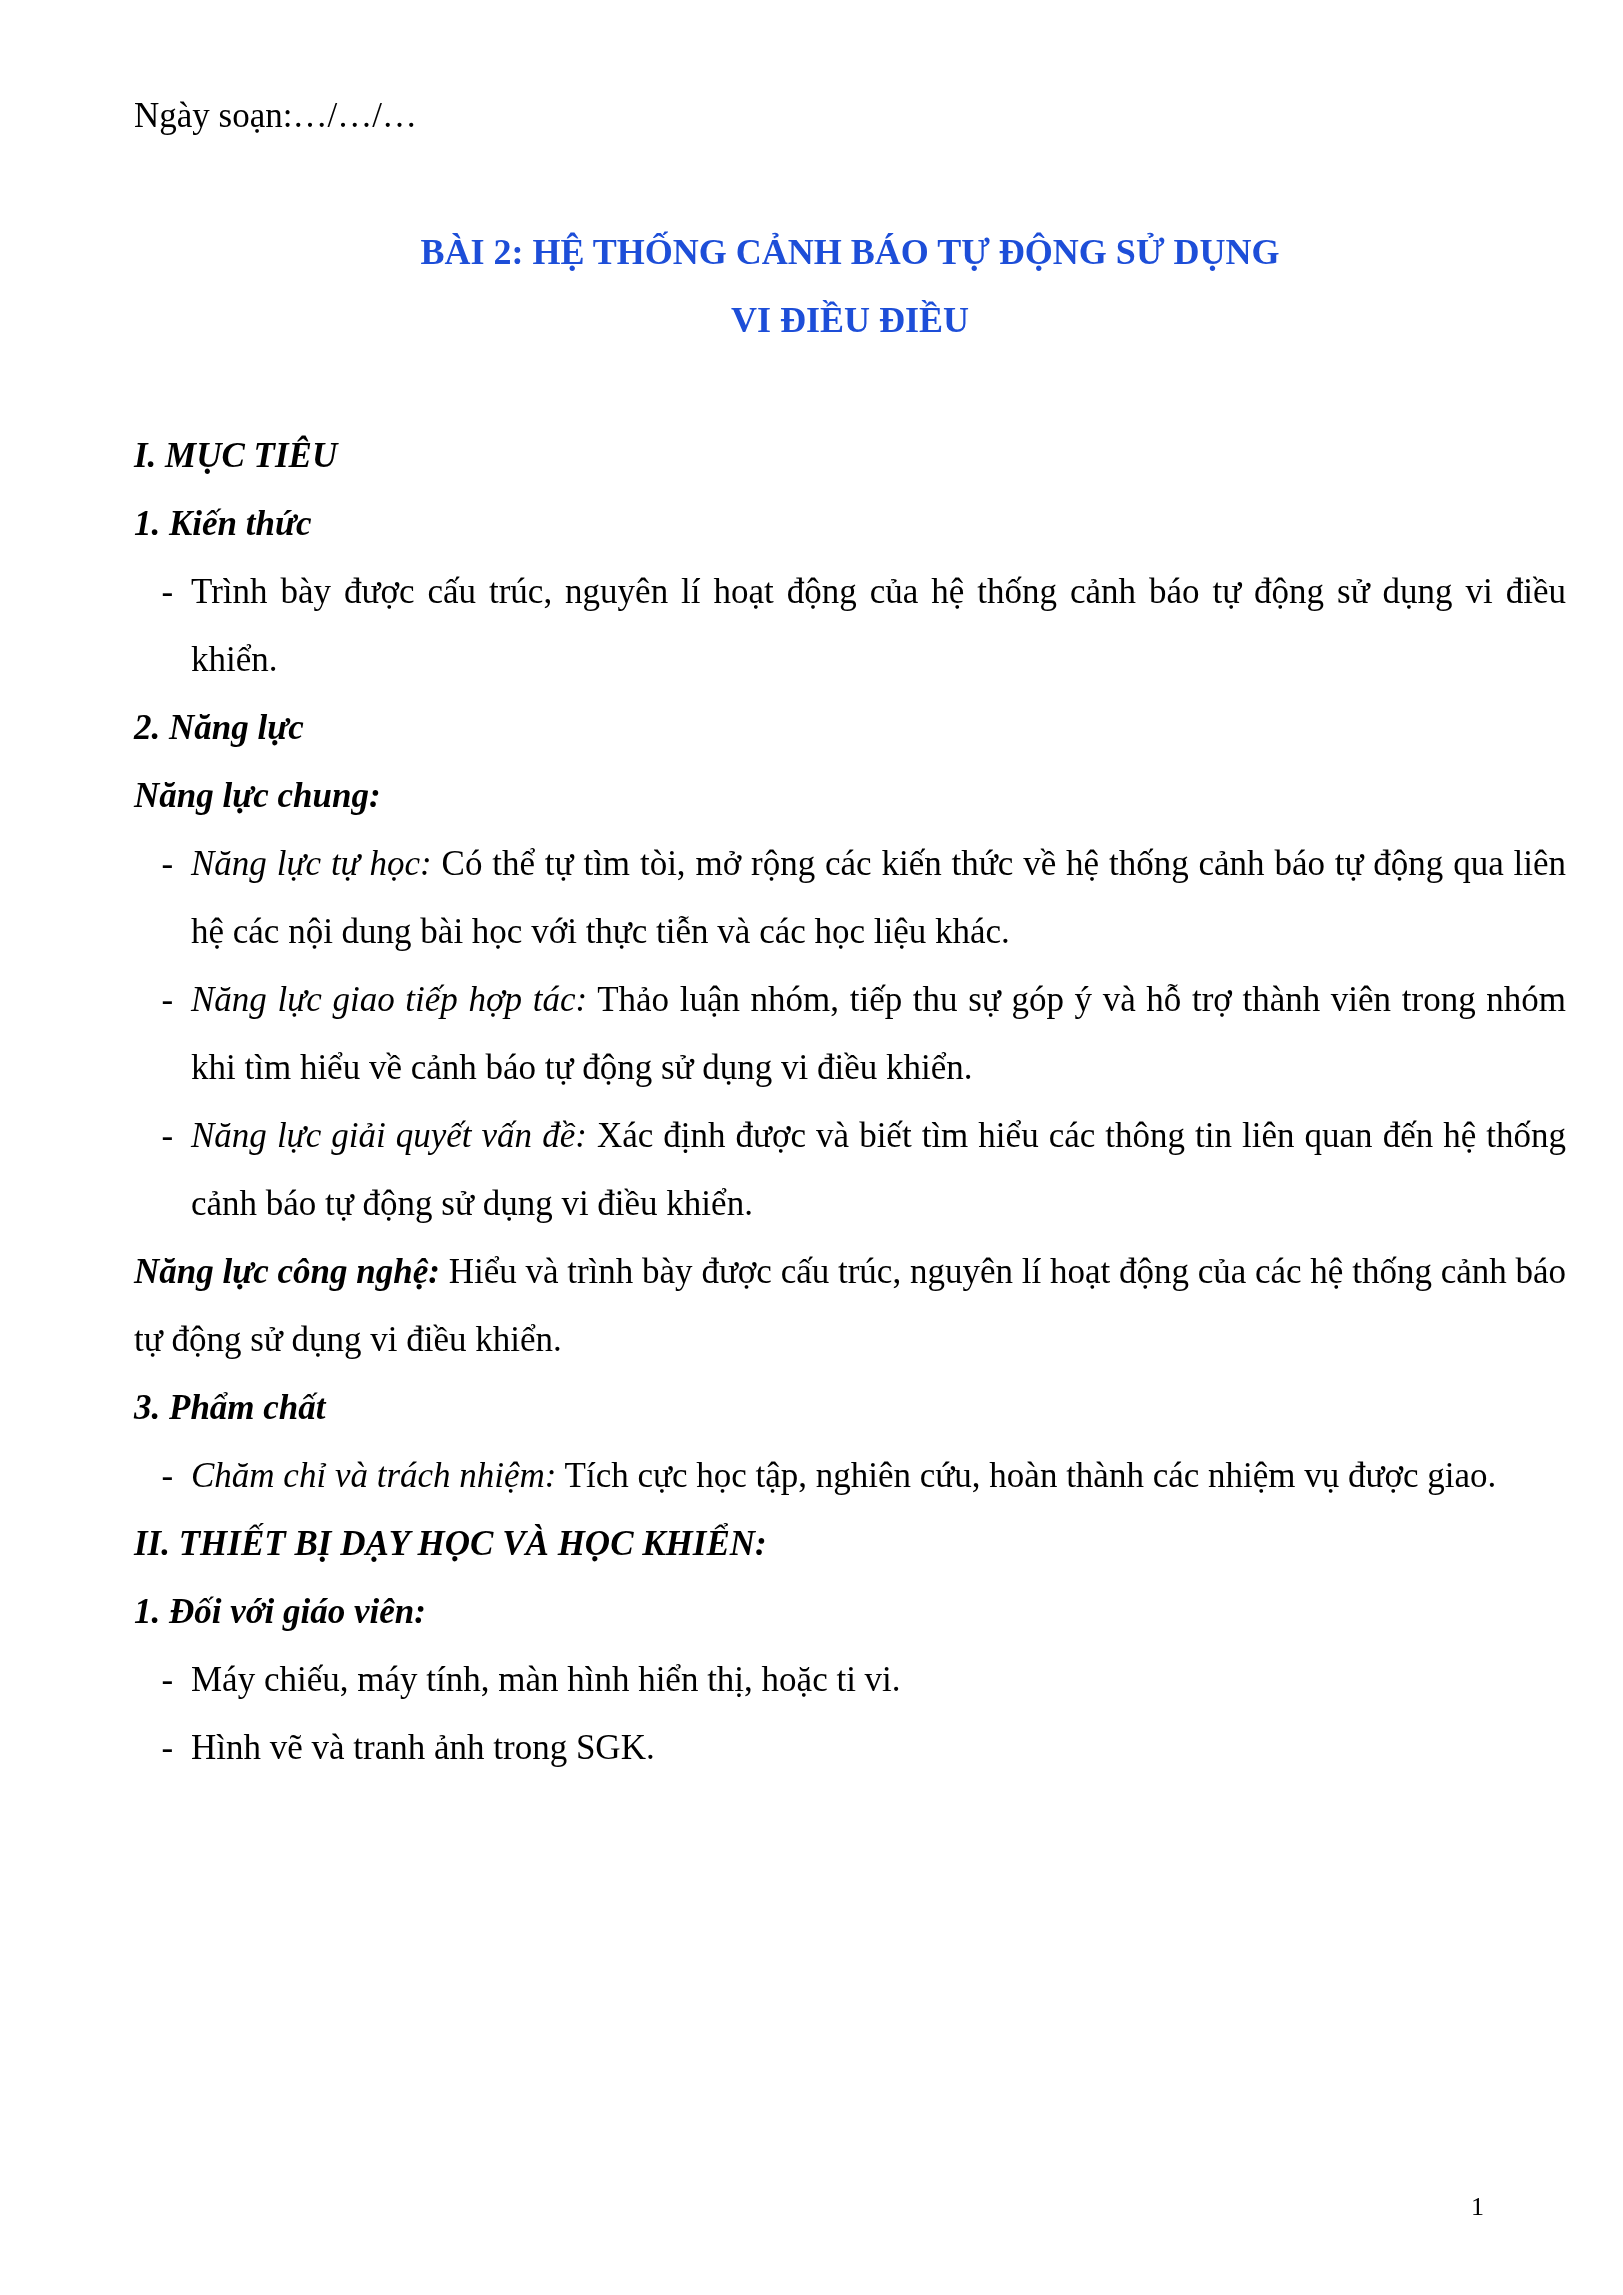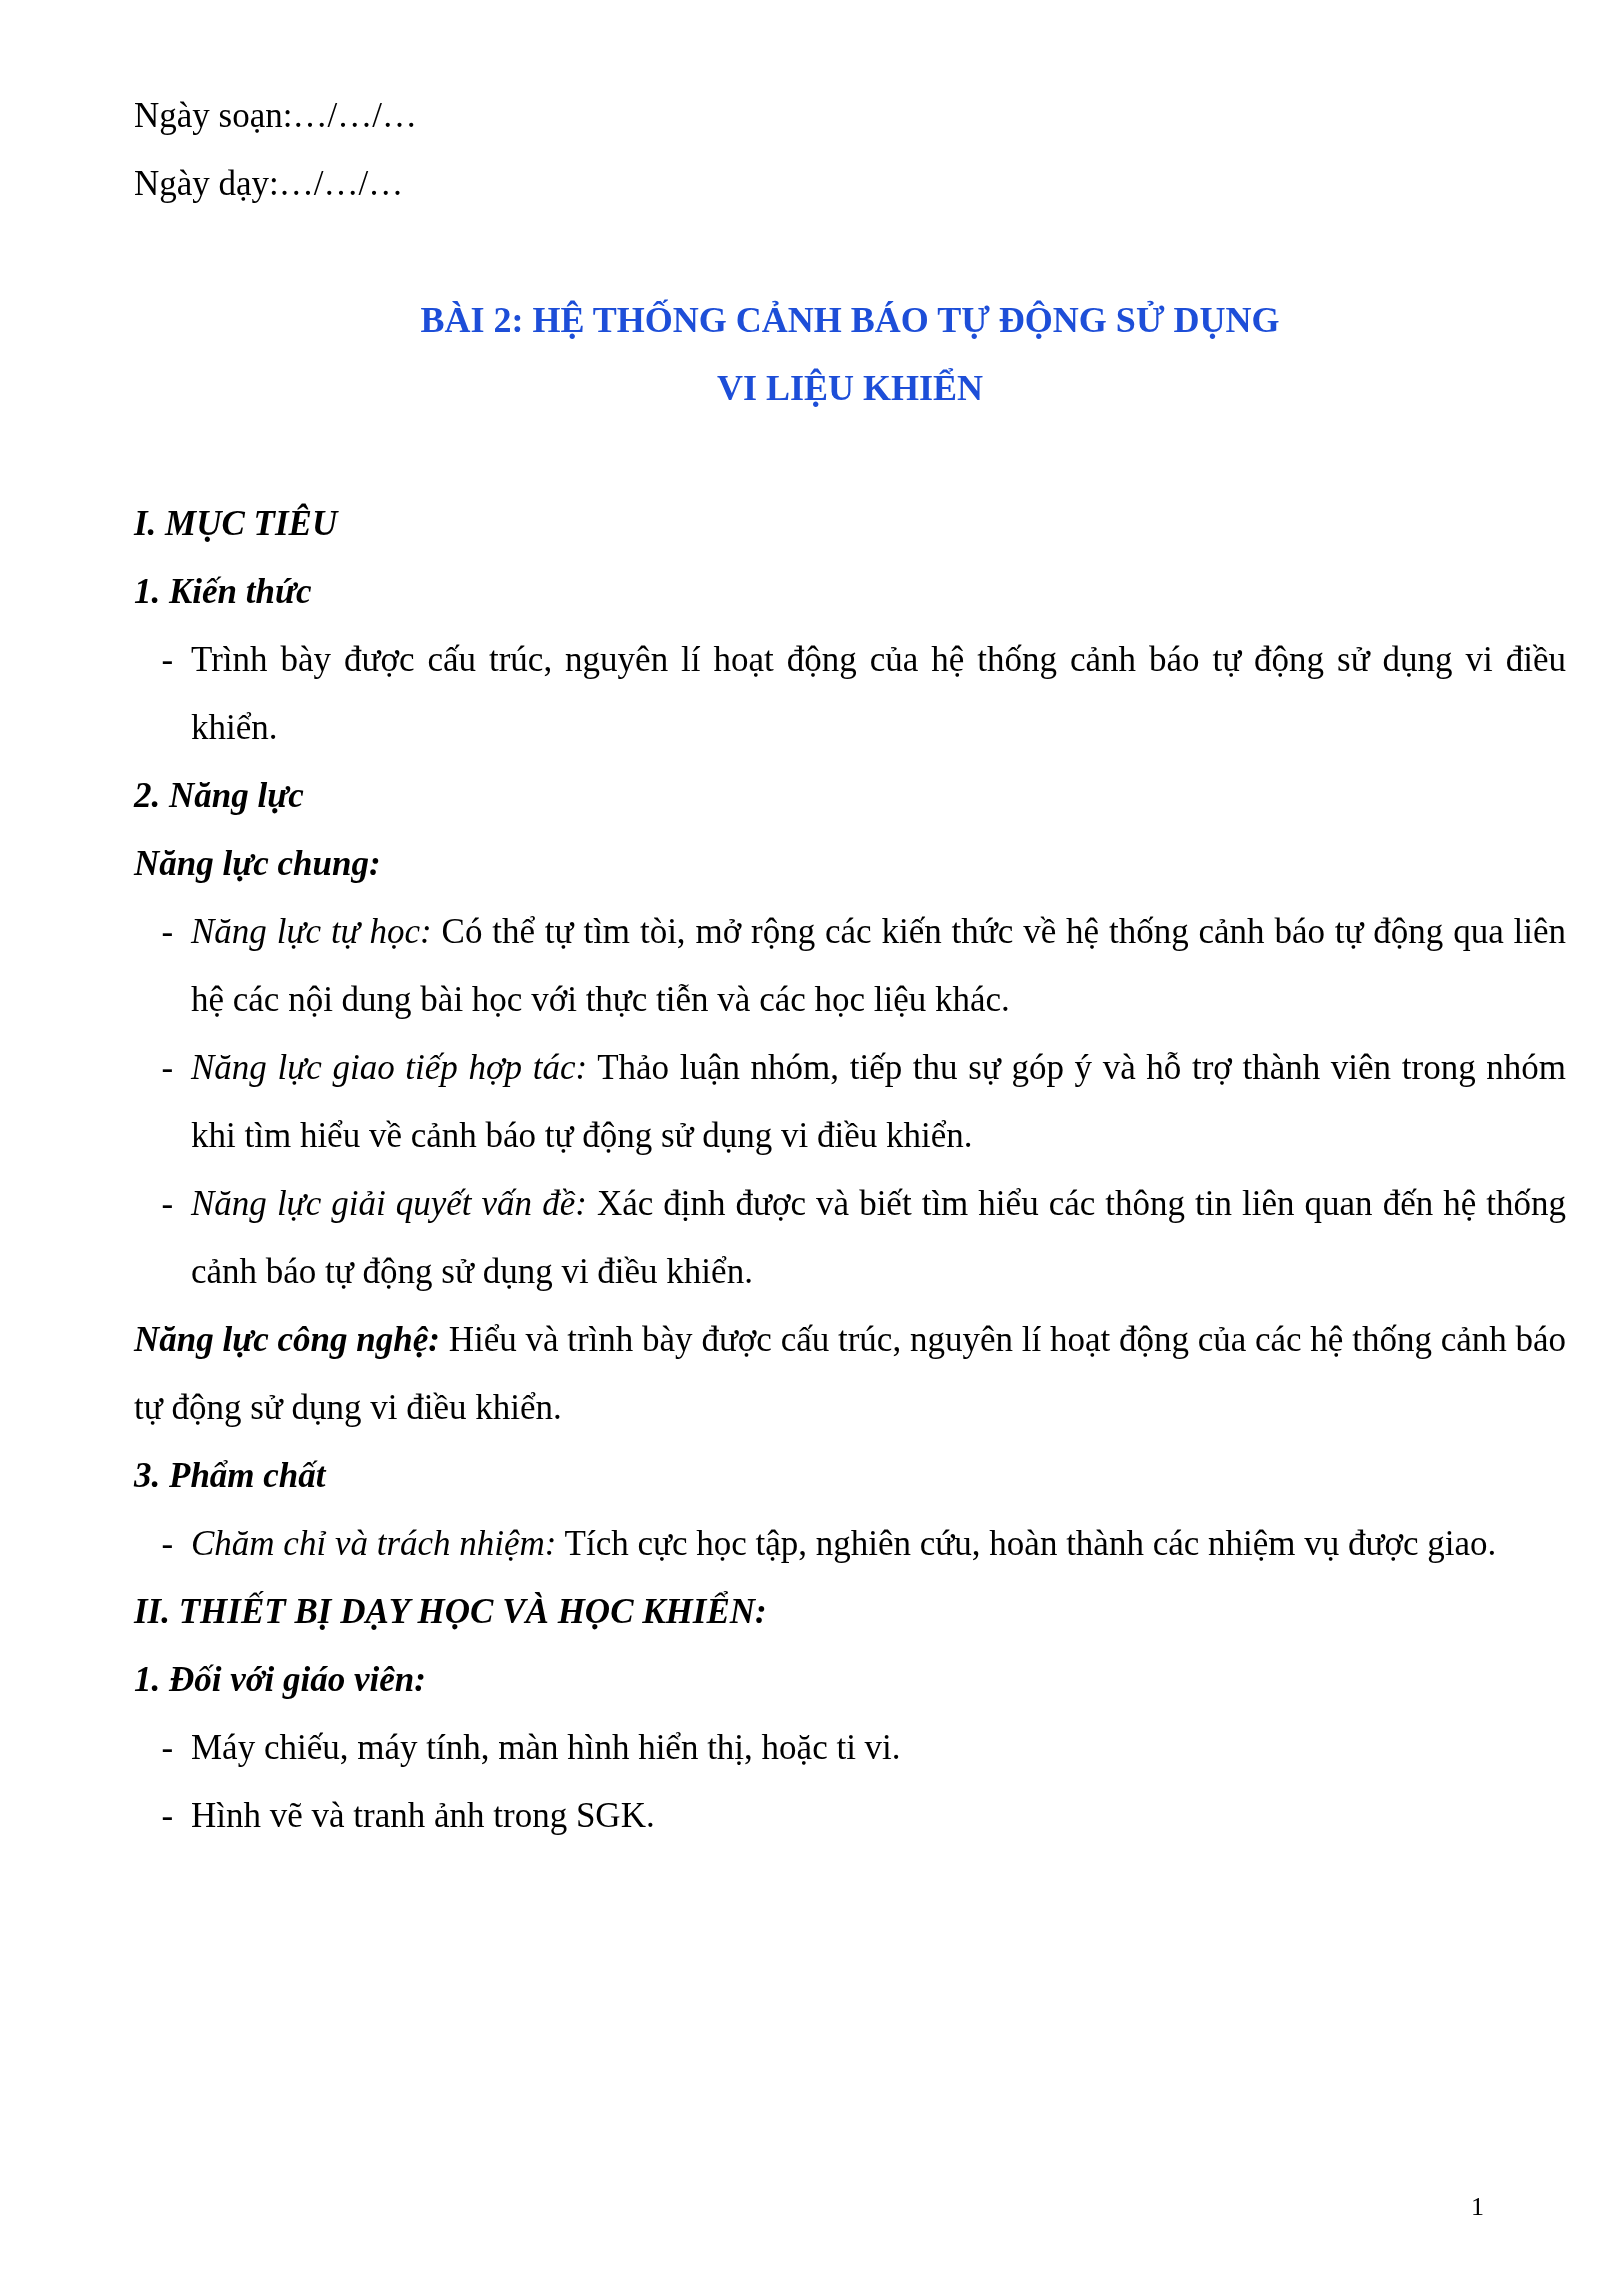--- a/index.html
+++ b/index.html
@@ -56,25 +56,24 @@
     line-height: 26px;
     text-align: right;
   }
 </style>
 </head>
 <body>
 
 <div class="page">
 
   <p class="line meta">Ngày soạn:…/…/…</p>
-  <p class="line meta">Ngày dạy:…/…/…</p>
 
   <h1 class="doc-title">
     <span>BÀI 2: HỆ THỐNG CẢNH BÁO TỰ ĐỘNG SỬ DỤNG</span>
-    <span>VI LIỆU KHIỂN</span>
+    <span>VI ĐIỀU ĐIỀU</span>
   </h1>
 
   <p class="line h-bold">I. MỤC TIÊU</p>
 
   <p class="line h-bold">1. Kiến thức</p>
 
   <div class="li">
     <span class="marker">-</span>
     <span>Trình bày được cấu trúc, nguyên lí hoạt động của hệ thống cảnh báo tự động sử dụng vi điều khiển.</span>
   </div>

